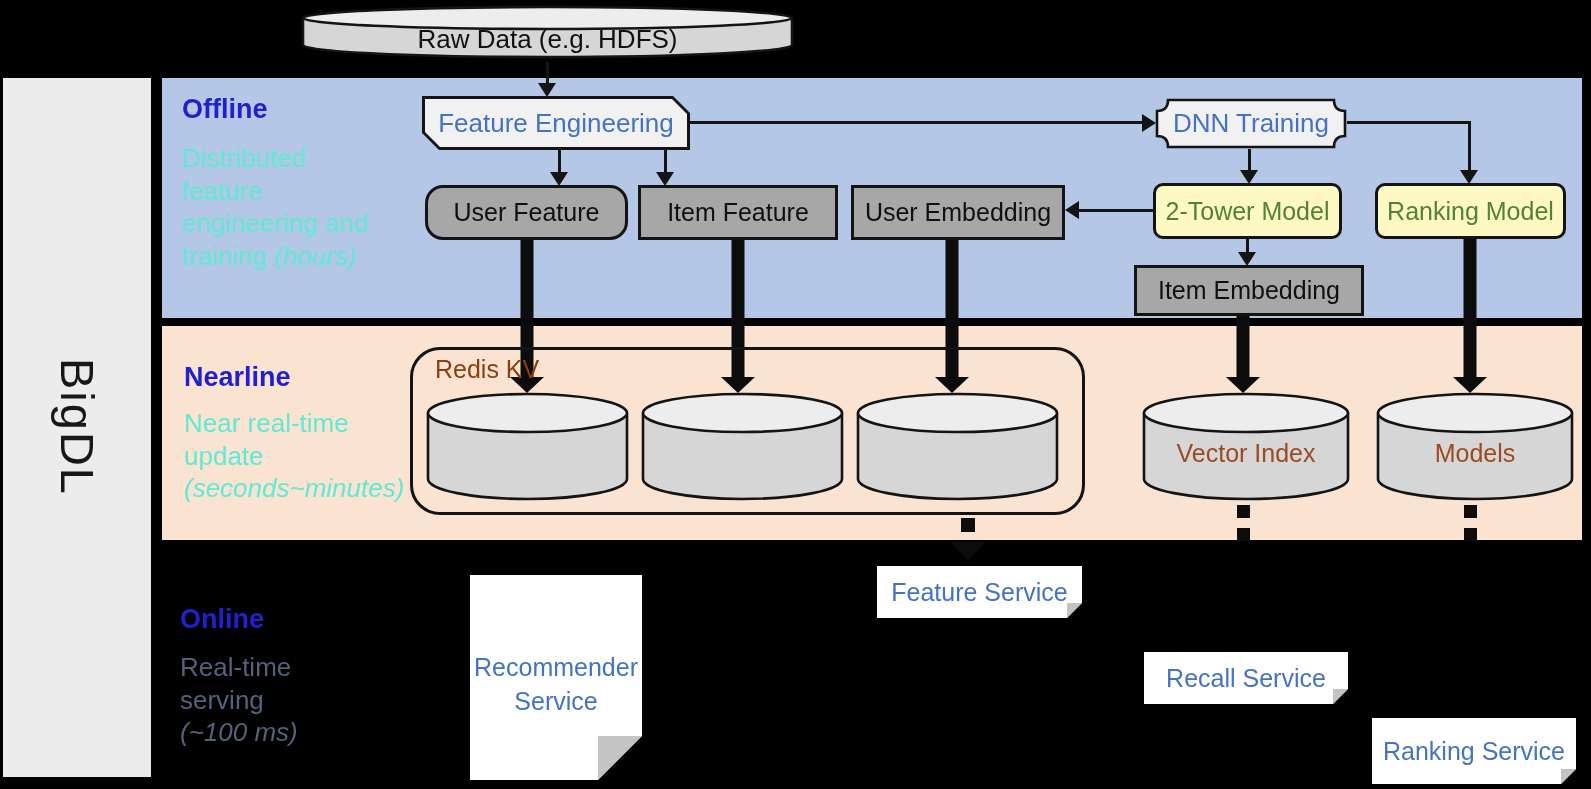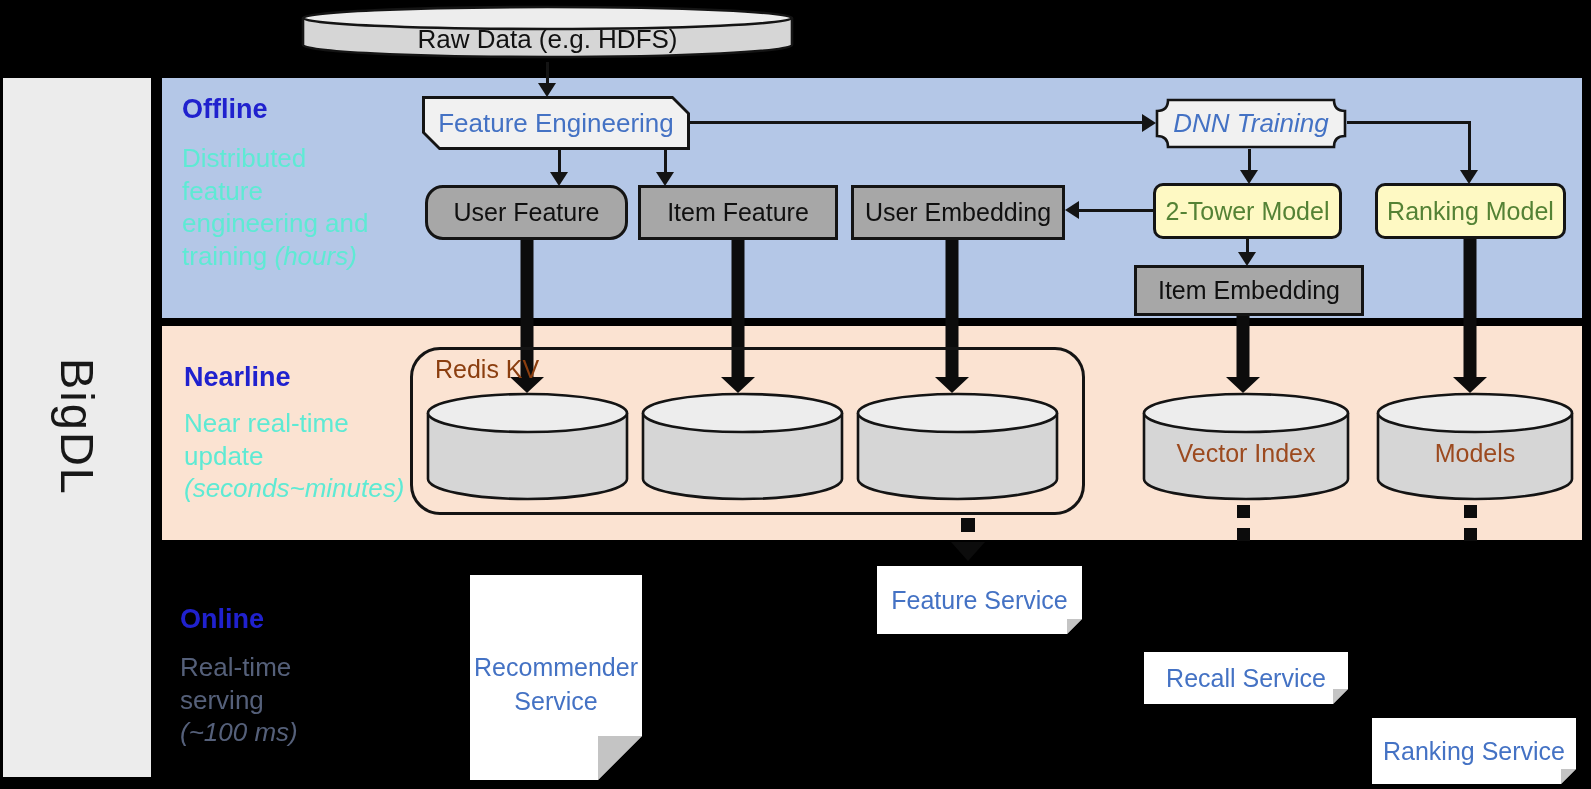--- a/index.html
+++ b/index.html
@@ -33,21 +33,21 @@
   
   .card-outer { background:#141414;
     clip-path:polygon(0 0, calc(100% - 17px) 0, 100% 17px, 100% 100%, 17px 100%, 0 calc(100% - 17px)); }
   .card-inner { position:absolute; inset:3px; background:#F1F1F1;
     clip-path:polygon(0 0, calc(100% - 15px) 0, 100% 15px, 100% 100%, 15px 100%, 0 calc(100% - 15px));
     display:flex; align-items:center; justify-content:center; font-size:26px; color:#4472C4; }
 
   
   .plaque { display:flex; align-items:center; justify-content:center; font-size:26px; color:#4472C4; }
   .plaque svg { position:absolute; inset:0; }
-  .plaque span { position:relative;font-style:italic; }
+  .plaque span { position:relative; }
 
   
   .redis-box { border:3px solid #141414; border-radius:30px; }
   .redis-label { position:absolute; left:22px; top:5px; font-size:25px; color:#8B3E0F; }
 
   
   .doc { background:#FFFFFF; color:#4472C4; font-size:25px; text-align:center; white-space:pre-line;
          display:flex; align-items:center; justify-content:center;
          clip-path:polygon(0 0, 100% 0, 100% calc(100% - var(--f)), calc(100% - var(--f)) 100%, 0 100%); }
   .flap { position:absolute; right:0; bottom:0; width:var(--f); height:var(--f);
@@ -246,21 +246,21 @@
       <ellipse cx="105" cy="22" rx="102" ry="19" fill="#EDEDED" stroke="#141414" stroke-width="2.6"></ellipse>
     </svg>
     <span class="cyl-label" style="top:48px;">Vector Index</span>
   </div>
 
   <div class="abs doc" style="left:470px;top:575px;width:172px;height:205px;--f:44px;padding-top:14px;line-height:1.35;">
     <span>Recommender
 Service</span>
     <div class="flap"></div>
   </div>
-  <div class="abs doc" style="left:877px;top:566px;width:205px;height:68px;--f:15px;">
+  <div class="abs doc" style="left:877px;top:566px;width:205px;height:52px;--f:15px;">
     <span>Feature Service</span>
     <div class="flap"></div>
   </div>
   <div class="abs doc" style="left:1144px;top:652px;width:204px;height:52px;--f:15px;">
     <span>Recall Service</span>
     <div class="flap"></div>
   </div>
   <div class="abs doc" style="left:1372px;top:718px;width:204px;height:66px;--f:15px;">
     <span>Ranking Service</span>
     <div class="flap"></div>

